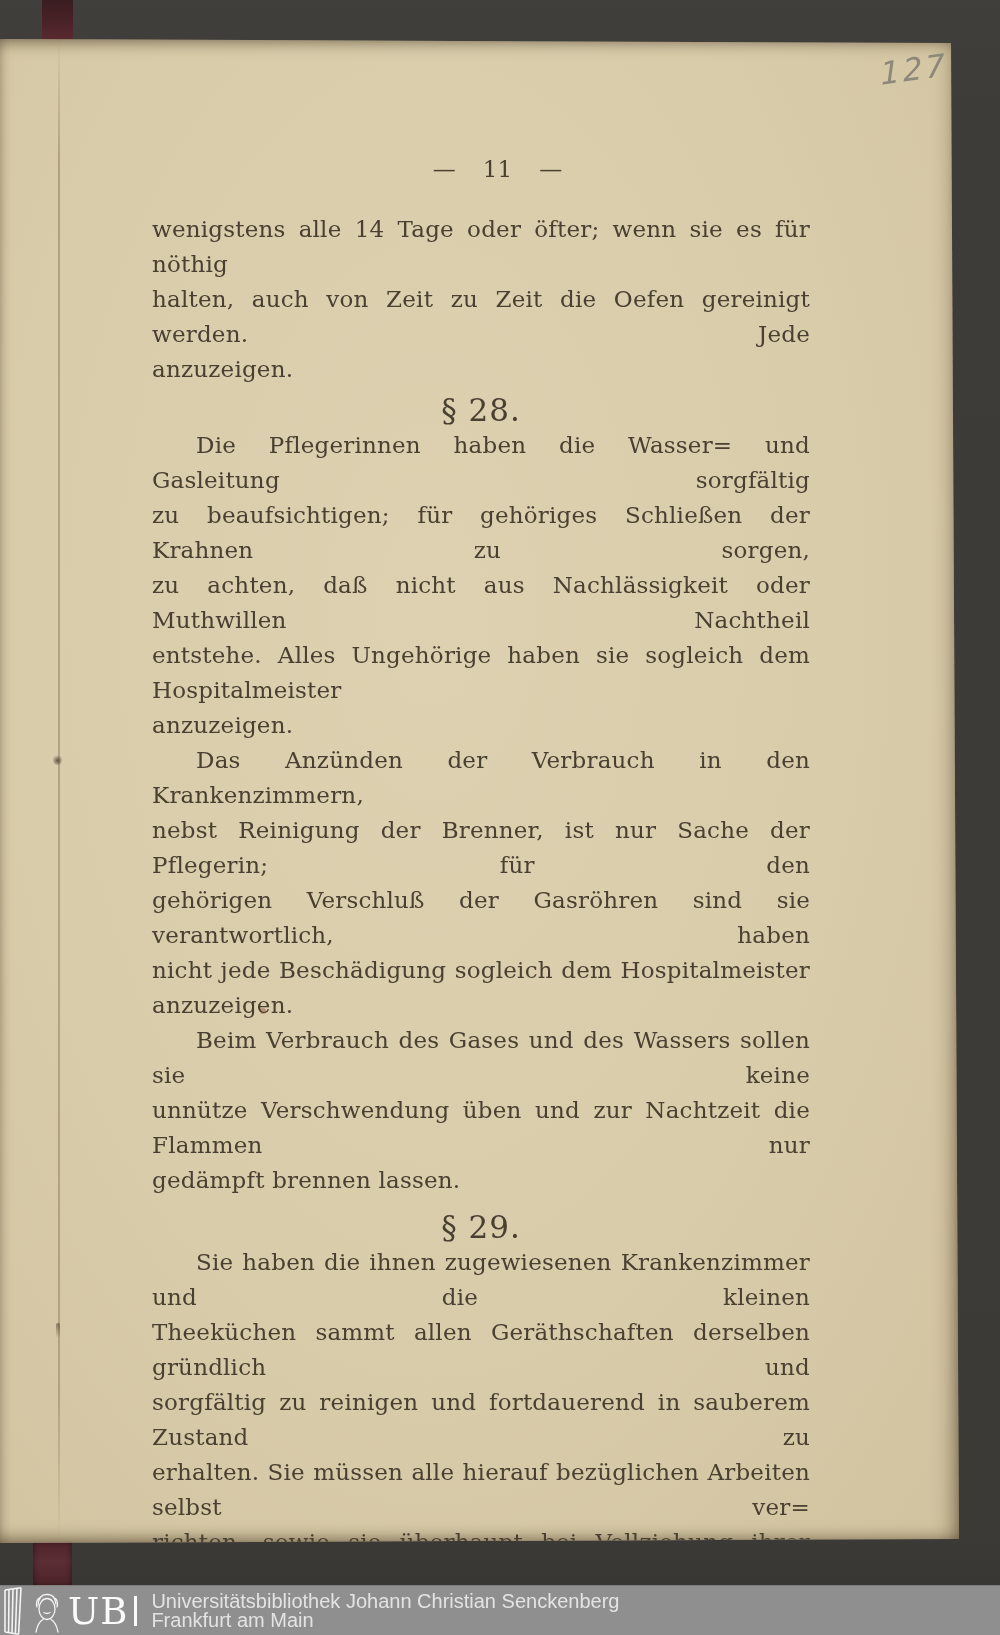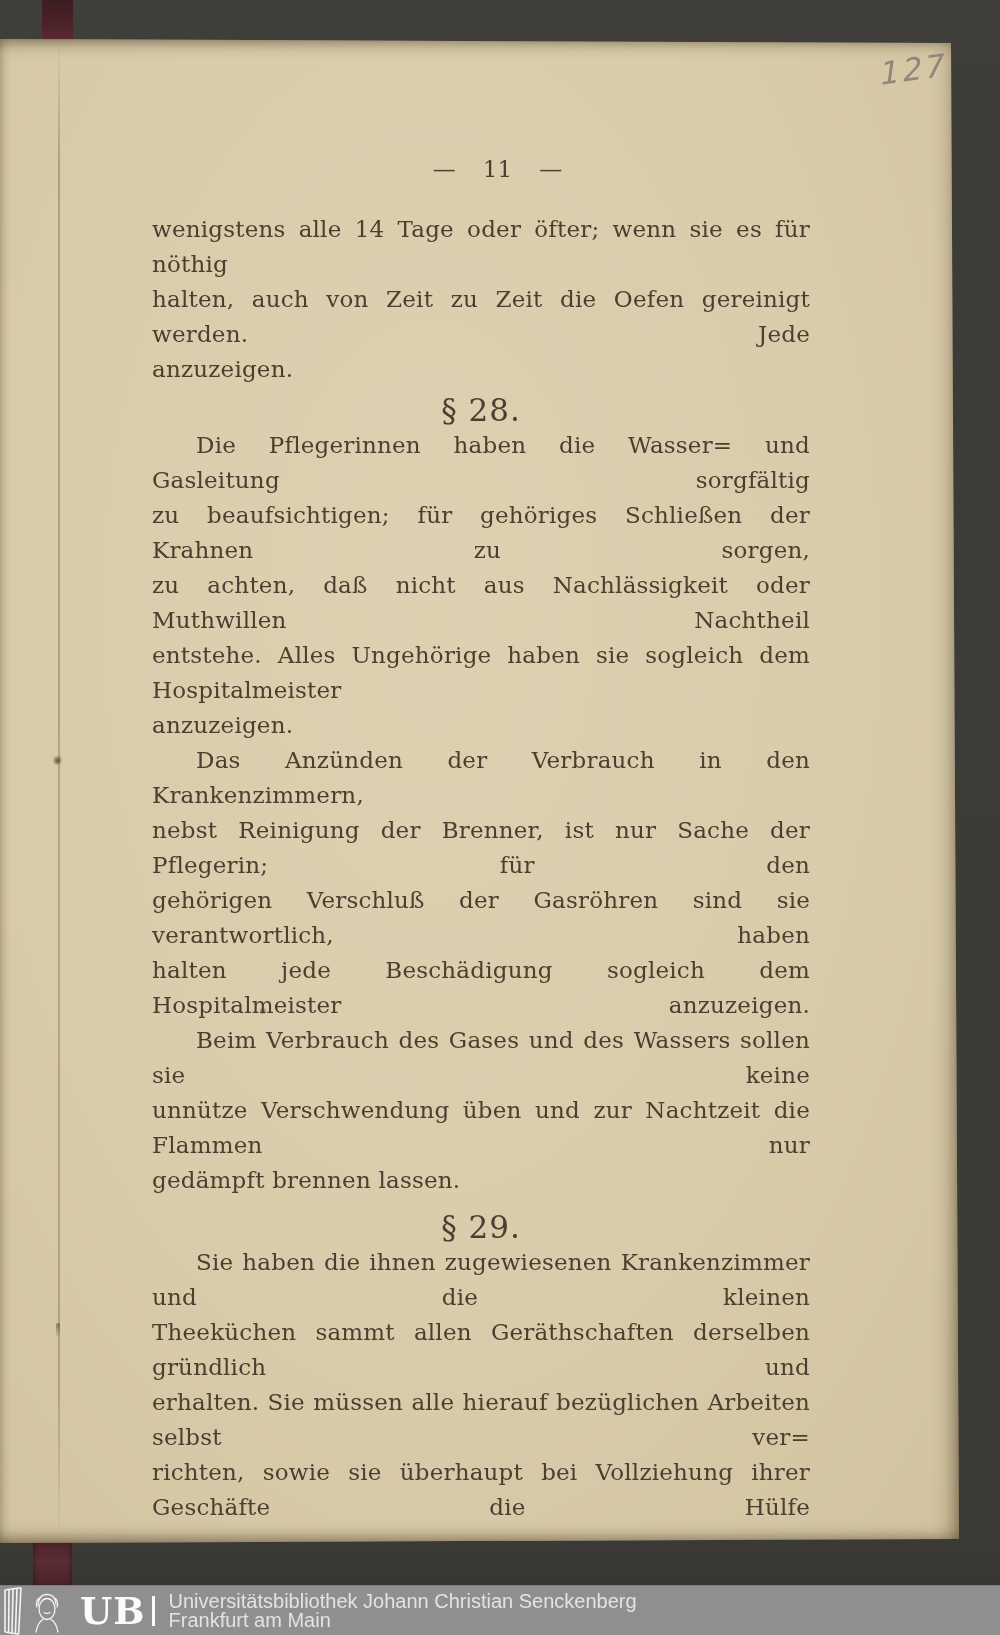--- a/index.html
+++ b/index.html
@@ -44,22 +44,22 @@
   .speck2{position:absolute;left:56px;top:1284px;width:4px;height:15px;
       background:linear-gradient(180deg,rgba(70,58,40,.55),rgba(70,58,40,0));border-radius:2px;}
   .speck3{position:absolute;left:260px;top:969px;width:6px;height:6px;border-radius:50%;
       background:rgba(150,70,45,.45);}
   
   .footer{position:absolute;left:0;top:1585px;width:1000px;height:50px;background:#8f8f8f;
       border-top:1px solid #7c7c7c;display:flex;align-items:center;}
   .logo{position:relative;display:flex;align-items:center;height:100%;}
   .fan{margin-left:2px;}
   .portrait{margin-left:2px;}
-  .ubtext{font-family:"DejaVu Serif",serif;font-weight:bold;font-size:37px;color:#fbfbfb;
-      margin-left:14px;letter-spacing:1px;line-height:1;}
+  .ubtext{font-family:"DejaVu Serif",serif;font-weight:normal;font-size:37px;color:#fbfbfb;
+      margin-left:2px;letter-spacing:1px;line-height:1;}
   .logobar{width:3px;height:30px;background:#fbfbfb;margin-left:6px;}
   .ftext{margin-left:14px;font-family:"Liberation Sans","DejaVu Sans",sans-serif;
       font-size:20px;line-height:19px;color:#e3e3e3;}
 </style>
 </head>
 <body>
 
 <div class="stage">
 
   <div class="ribbon-top"></div>
@@ -94,34 +94,35 @@
         <span class="ln">zu beaufsichtigen; für gehöriges Schließen der Krahnen zu sorgen,</span>
         <span class="ln">zu achten, daß nicht aus Nachlässigkeit oder Muthwillen Nachtheil</span>
         <span class="ln">entstehe. Alles Ungehörige haben sie sogleich dem Hospitalmeister</span>
         <span class="ln last">anzuzeigen.</span>
       </p>
 
       <p class="para">
         <span class="ln ind">Das Anzünden der Verbrauch in den Krankenzimmern,</span>
         <span class="ln">nebst Reinigung der Brenner, ist nur Sache der Pflegerin; für den</span>
         <span class="ln">gehörigen Verschluß der Gasröhren sind sie verantwortlich, haben</span>
-        <span class="ln">halten jede Beschädigung sogleich dem Hospitalmeister anzuzeigen.</span>
+        <span class="ln">nicht jede Beschädigung sogleich dem Hospitalmeister anzuzeigen.</span>
       </p>
 
       <p class="para">
         <span class="ln ind">Beim Verbrauch des Gases und des Wassers sollen sie keine</span>
         <span class="ln">unnütze Verschwendung üben und zur Nachtzeit die Flammen nur</span>
         <span class="ln last">gedämpft brennen lassen.</span>
       </p>
 
       <div class="h h2">§ 29.</div>
 
       <p class="para">
         <span class="ln ind">Sie haben die ihnen zugewiesenen Krankenzimmer und die kleinen</span>
         <span class="ln">Theeküchen sammt allen Geräthschaften derselben gründlich und</span>
+        <span class="ln">sorgfältig zu reinigen und fortdauerend in sauberem Zustand zu</span>
         <span class="ln">erhalten. Sie müssen alle hierauf bezüglichen Arbeiten selbst ver=</span>
         <span class="ln">richten, sowie sie überhaupt bei Vollziehung ihrer Geschäfte die Hülfe</span>
 
       </p>
 
     </div>
   </div>
 
   <div class="footer">
     <div class="logo">

